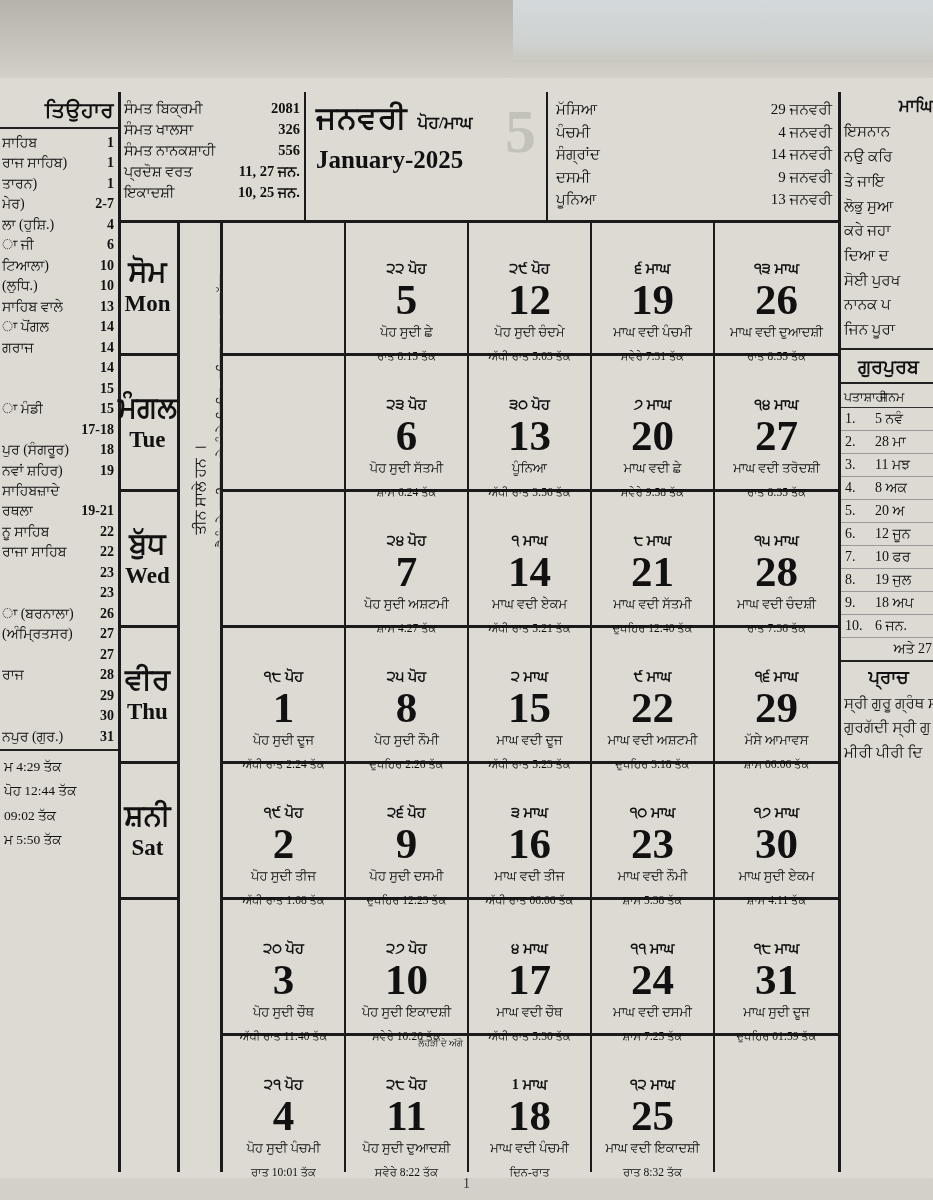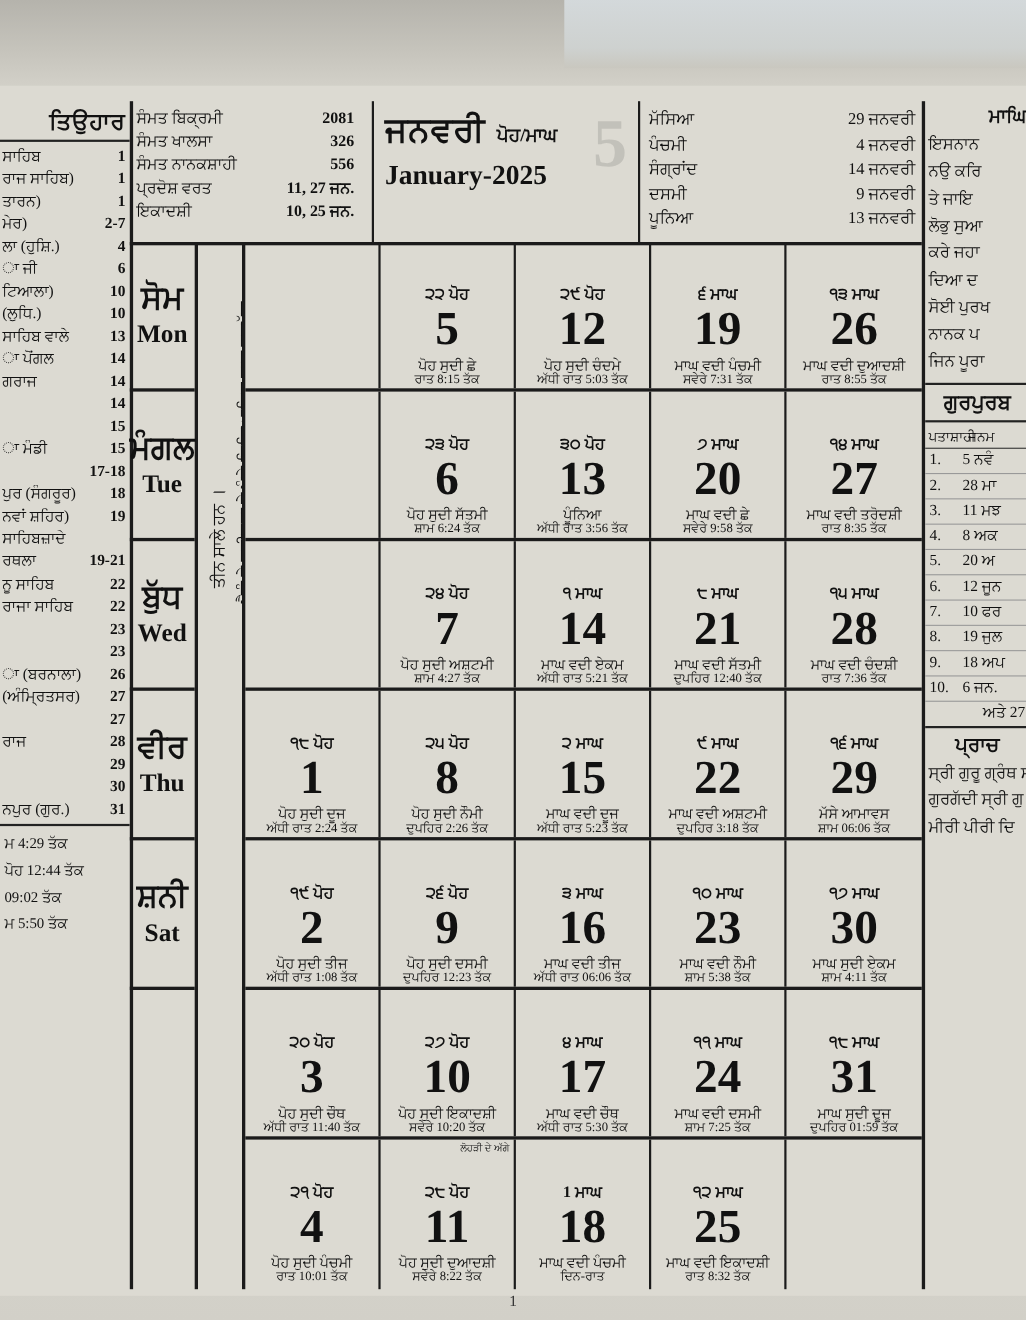--- a/index.html
+++ b/index.html
@@ -74,21 +74,21 @@
   .r-note{font-size:14px;padding:3px 4px;}
   .r-title2{font-weight:bold;font-size:18px;text-align:center;padding:5px 0 3px;border-top:2px solid #222;}
 
   
   .hdr{
     position:absolute;left:0;top:0;width:720px;height:128px;
     border-bottom:3px solid #1b1b1b;
     display:flex;
   }
   .hdr .box1{
-    width:222px;border-right:2px solid #1b1b1b;padding:6px 16px 0 6px;box-sizing:border-box;
+    width:188px;border-right:2px solid #1b1b1b;padding:6px 4px 0 6px;box-sizing:border-box;
   }
   .hdr .box2{
     width:242px;border-right:2px solid #1b1b1b;padding:8px 6px 0 10px;box-sizing:border-box;
     position:relative;
   }
   .hdr .box3{
     flex:1;padding:6px 6px 0 8px;box-sizing:border-box;
   }
   .samrow{display:flex;justify-content:space-between;font-size:14.5px;line-height:1.45;}
   .samrow .k{white-space:nowrap;}
@@ -147,21 +147,21 @@
   .wrow:last-child{border-bottom:none;}
   .cell{
     width:123px;border-right:2px solid #1b1b1b;box-sizing:border-box;
     display:flex;flex-direction:column;align-items:center;justify-content:flex-start;
     padding-top:4px;position:relative;
   }
   .cell:last-child{border-right:none;}
   .cell .top{font-size:14.5px;font-weight:bold;line-height:1.1;margin-top:37px;}
   .cell .num{font-size:43px;font-weight:bold;line-height:1.02;margin-top:1px;}
   .cell .t1{font-size:13px;margin-top:3px;line-height:1.1;}
-  .cell .t2{font-size:11.5px;margin-top:0;line-height:1.1;}
+  .cell .t2{font-size:11.5px;margin-top:11px;line-height:1.1;}
   .cell .tiny{position:absolute;top:2px;right:4px;font-size:9px;}
   .cell.empty{background:transparent;}
 
   .pagenum{
     position:absolute;left:0;top:1176px;width:933px;text-align:center;
     font-size:14px;color:#333;
   }
 </style>
 </head>
 <body>

